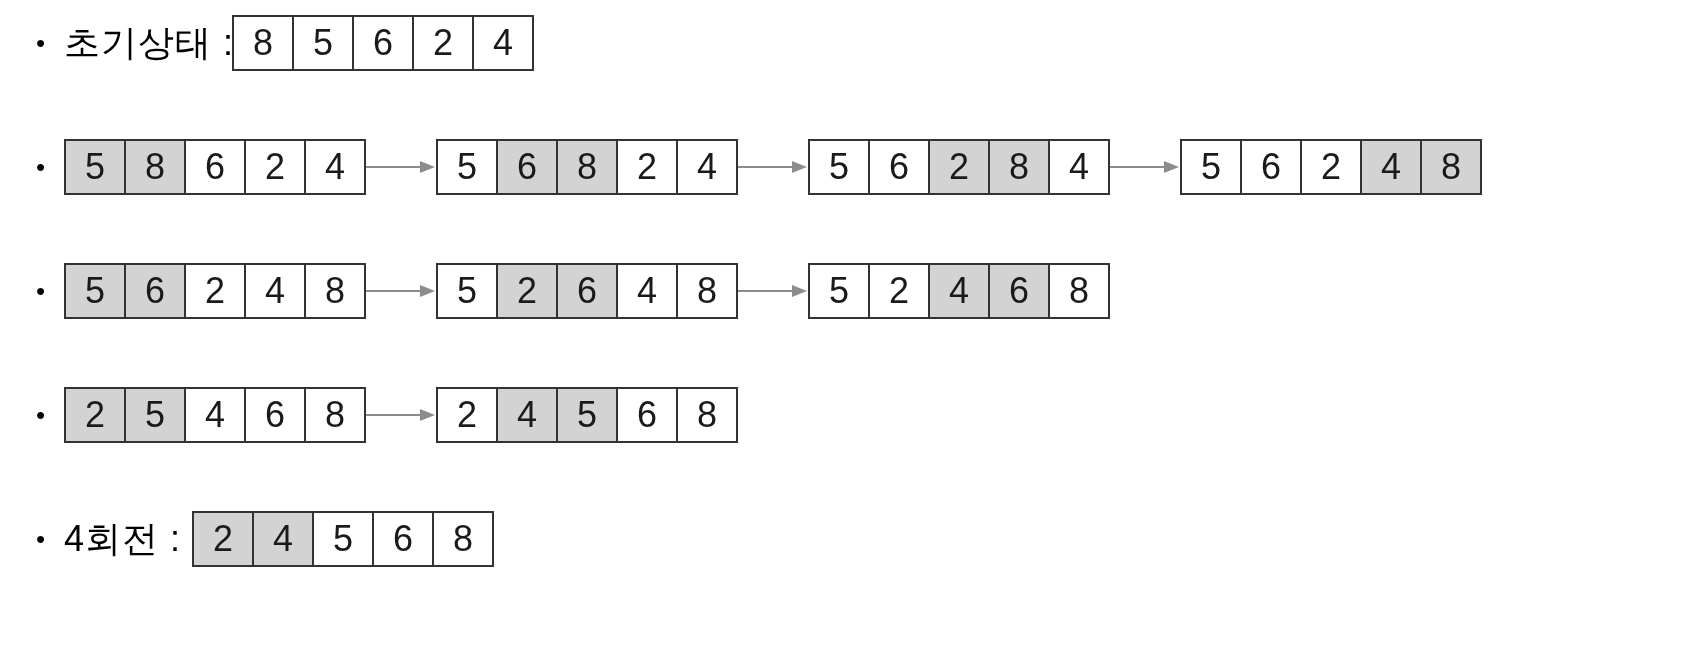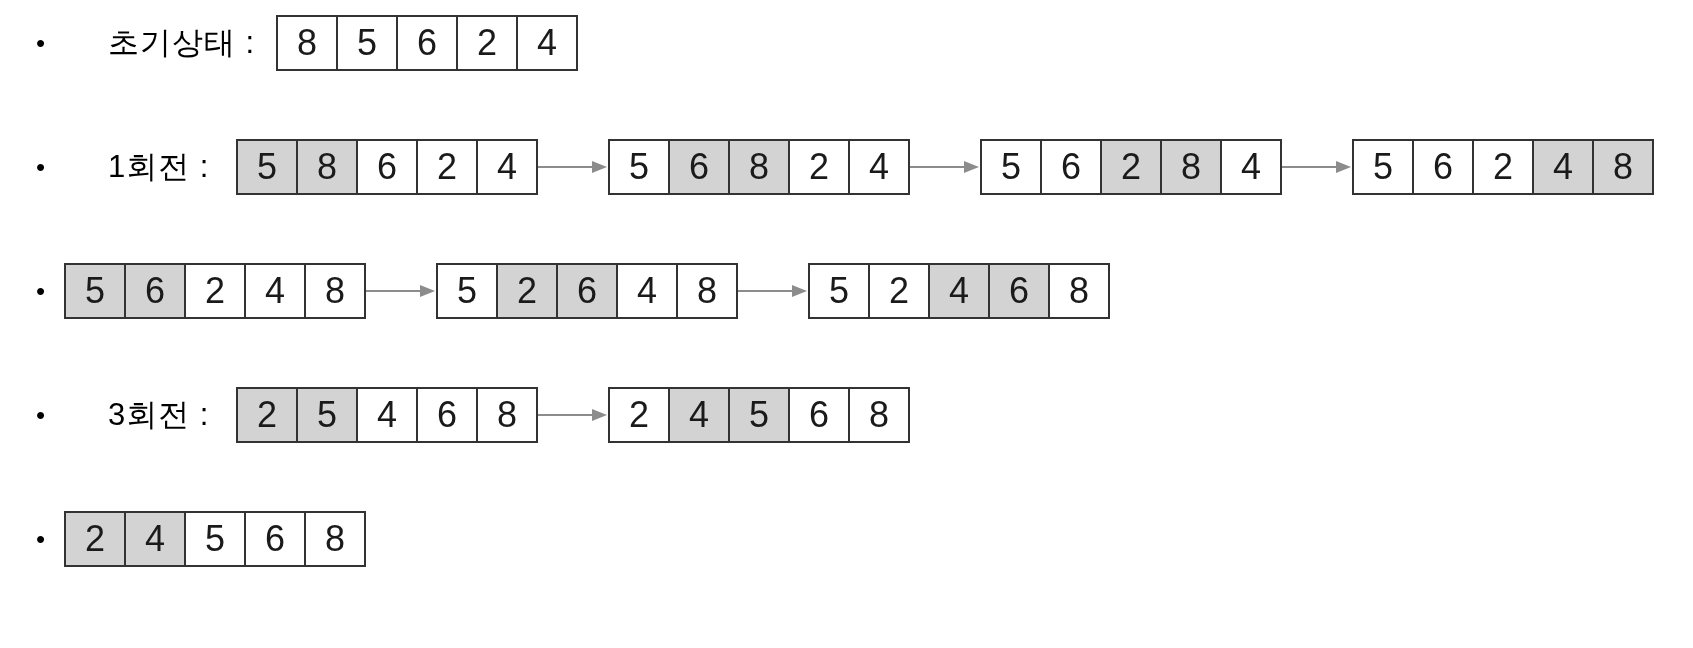--- a/index.html
+++ b/index.html
@@ -27,26 +27,25 @@
     width: 28px;
     flex: 0 0 28px;
     font-size: 26px;
     line-height: 1;
     color: var(--label-color, #000);
     text-align: left;
   }
   .label {
     flex: 0 0 128px;
     width: 128px;
-    font-size: 31px;
+    font-size: 36px;
     letter-spacing: 1px;
     color: var(--label-color, #000);
     white-space: nowrap;
     overflow: visible;
-    margin-left: 44px;
   }
   .row.first .label {
     flex: 0 0 168px;
     width: 168px;
   }
   .array {
     display: flex;
     flex: 0 0 auto;
   }
   .cell {
@@ -84,130 +83,129 @@
         <div class="array">
           <div class="cell">8</div>
           <div class="cell">5</div>
           <div class="cell">6</div>
           <div class="cell">2</div>
           <div class="cell">4</div>
         </div>
       </div>
       <div class="row">
         <span class="bullet">•</span>
-        <span class="label">1회전 :</span>
-        <div class="array">
-          <div class="cell hl">5</div>
-          <div class="cell hl">8</div>
-          <div class="cell">6</div>
-          <div class="cell">2</div>
-          <div class="cell">4</div>
-        </div>
-        <div class="arrow">
-          <svg width="70" height="16" viewBox="0 0 70 16">
-            <line x1="0" y1="8" x2="55" y2="8" stroke="#8c8c8c" stroke-width="2"></line>
-            <polygon points="54,2 69,8 54,14" fill="#8c8c8c"></polygon>
-          </svg>
-        </div>
-        <div class="array">
-          <div class="cell">5</div>
-          <div class="cell hl">6</div>
-          <div class="cell hl">8</div>
-          <div class="cell">2</div>
-          <div class="cell">4</div>
-        </div>
-        <div class="arrow">
-          <svg width="70" height="16" viewBox="0 0 70 16">
-            <line x1="0" y1="8" x2="55" y2="8" stroke="#8c8c8c" stroke-width="2"></line>
-            <polygon points="54,2 69,8 54,14" fill="#8c8c8c"></polygon>
-          </svg>
-        </div>
-        <div class="array">
-          <div class="cell">5</div>
-          <div class="cell">6</div>
-          <div class="cell hl">2</div>
-          <div class="cell hl">8</div>
-          <div class="cell">4</div>
-        </div>
-        <div class="arrow">
-          <svg width="70" height="16" viewBox="0 0 70 16">
-            <line x1="0" y1="8" x2="55" y2="8" stroke="#8c8c8c" stroke-width="2"></line>
-            <polygon points="54,2 69,8 54,14" fill="#8c8c8c"></polygon>
-          </svg>
-        </div>
-        <div class="array">
-          <div class="cell">5</div>
-          <div class="cell">6</div>
-          <div class="cell">2</div>
-          <div class="cell hl">4</div>
-          <div class="cell hl">8</div>
-        </div>
-      </div>
-      <div class="row">
-        <span class="bullet">•</span>
-        <div class="array">
-          <div class="cell hl">5</div>
-          <div class="cell hl">6</div>
-          <div class="cell">2</div>
-          <div class="cell">4</div>
-          <div class="cell">8</div>
-        </div>
-        <div class="arrow">
-          <svg width="70" height="16" viewBox="0 0 70 16">
-            <line x1="0" y1="8" x2="55" y2="8" stroke="#8c8c8c" stroke-width="2"></line>
-            <polygon points="54,2 69,8 54,14" fill="#8c8c8c"></polygon>
-          </svg>
-        </div>
-        <div class="array">
-          <div class="cell">5</div>
-          <div class="cell hl">2</div>
-          <div class="cell hl">6</div>
-          <div class="cell">4</div>
-          <div class="cell">8</div>
-        </div>
-        <div class="arrow">
-          <svg width="70" height="16" viewBox="0 0 70 16">
-            <line x1="0" y1="8" x2="55" y2="8" stroke="#8c8c8c" stroke-width="2"></line>
-            <polygon points="54,2 69,8 54,14" fill="#8c8c8c"></polygon>
-          </svg>
-        </div>
-        <div class="array">
-          <div class="cell">5</div>
-          <div class="cell">2</div>
-          <div class="cell hl">4</div>
-          <div class="cell hl">6</div>
-          <div class="cell">8</div>
-        </div>
-      </div>
-      <div class="row">
-        <span class="bullet">•</span>
-        <span class="label">3회전 :</span>
-        <div class="array">
-          <div class="cell hl">2</div>
-          <div class="cell hl">5</div>
-          <div class="cell">4</div>
-          <div class="cell">6</div>
-          <div class="cell">8</div>
-        </div>
-        <div class="arrow">
-          <svg width="70" height="16" viewBox="0 0 70 16">
-            <line x1="0" y1="8" x2="55" y2="8" stroke="#8c8c8c" stroke-width="2"></line>
-            <polygon points="54,2 69,8 54,14" fill="#8c8c8c"></polygon>
-          </svg>
-        </div>
-        <div class="array">
-          <div class="cell">2</div>
-          <div class="cell hl">4</div>
-          <div class="cell hl">5</div>
-          <div class="cell">6</div>
-          <div class="cell">8</div>
-        </div>
-      </div>
-      <div class="row">
-        <span class="bullet">•</span>
+        <div class="array">
+          <div class="cell hl">5</div>
+          <div class="cell hl">8</div>
+          <div class="cell">6</div>
+          <div class="cell">2</div>
+          <div class="cell">4</div>
+        </div>
+        <div class="arrow">
+          <svg width="70" height="16" viewBox="0 0 70 16">
+            <line x1="0" y1="8" x2="55" y2="8" stroke="#8c8c8c" stroke-width="2"></line>
+            <polygon points="54,2 69,8 54,14" fill="#8c8c8c"></polygon>
+          </svg>
+        </div>
+        <div class="array">
+          <div class="cell">5</div>
+          <div class="cell hl">6</div>
+          <div class="cell hl">8</div>
+          <div class="cell">2</div>
+          <div class="cell">4</div>
+        </div>
+        <div class="arrow">
+          <svg width="70" height="16" viewBox="0 0 70 16">
+            <line x1="0" y1="8" x2="55" y2="8" stroke="#8c8c8c" stroke-width="2"></line>
+            <polygon points="54,2 69,8 54,14" fill="#8c8c8c"></polygon>
+          </svg>
+        </div>
+        <div class="array">
+          <div class="cell">5</div>
+          <div class="cell">6</div>
+          <div class="cell hl">2</div>
+          <div class="cell hl">8</div>
+          <div class="cell">4</div>
+        </div>
+        <div class="arrow">
+          <svg width="70" height="16" viewBox="0 0 70 16">
+            <line x1="0" y1="8" x2="55" y2="8" stroke="#8c8c8c" stroke-width="2"></line>
+            <polygon points="54,2 69,8 54,14" fill="#8c8c8c"></polygon>
+          </svg>
+        </div>
+        <div class="array">
+          <div class="cell">5</div>
+          <div class="cell">6</div>
+          <div class="cell">2</div>
+          <div class="cell hl">4</div>
+          <div class="cell hl">8</div>
+        </div>
+      </div>
+      <div class="row">
+        <span class="bullet">•</span>
+        <div class="array">
+          <div class="cell hl">5</div>
+          <div class="cell hl">6</div>
+          <div class="cell">2</div>
+          <div class="cell">4</div>
+          <div class="cell">8</div>
+        </div>
+        <div class="arrow">
+          <svg width="70" height="16" viewBox="0 0 70 16">
+            <line x1="0" y1="8" x2="55" y2="8" stroke="#8c8c8c" stroke-width="2"></line>
+            <polygon points="54,2 69,8 54,14" fill="#8c8c8c"></polygon>
+          </svg>
+        </div>
+        <div class="array">
+          <div class="cell">5</div>
+          <div class="cell hl">2</div>
+          <div class="cell hl">6</div>
+          <div class="cell">4</div>
+          <div class="cell">8</div>
+        </div>
+        <div class="arrow">
+          <svg width="70" height="16" viewBox="0 0 70 16">
+            <line x1="0" y1="8" x2="55" y2="8" stroke="#8c8c8c" stroke-width="2"></line>
+            <polygon points="54,2 69,8 54,14" fill="#8c8c8c"></polygon>
+          </svg>
+        </div>
+        <div class="array">
+          <div class="cell">5</div>
+          <div class="cell">2</div>
+          <div class="cell hl">4</div>
+          <div class="cell hl">6</div>
+          <div class="cell">8</div>
+        </div>
+      </div>
+      <div class="row">
+        <span class="bullet">•</span>
+        <div class="array">
+          <div class="cell hl">2</div>
+          <div class="cell hl">5</div>
+          <div class="cell">4</div>
+          <div class="cell">6</div>
+          <div class="cell">8</div>
+        </div>
+        <div class="arrow">
+          <svg width="70" height="16" viewBox="0 0 70 16">
+            <line x1="0" y1="8" x2="55" y2="8" stroke="#8c8c8c" stroke-width="2"></line>
+            <polygon points="54,2 69,8 54,14" fill="#8c8c8c"></polygon>
+          </svg>
+        </div>
+        <div class="array">
+          <div class="cell">2</div>
+          <div class="cell hl">4</div>
+          <div class="cell hl">5</div>
+          <div class="cell">6</div>
+          <div class="cell">8</div>
+        </div>
+      </div>
+      <div class="row">
+        <span class="bullet">•</span>
+        <span class="label">4회전 :</span>
         <div class="array">
           <div class="cell hl">2</div>
           <div class="cell hl">4</div>
           <div class="cell">5</div>
           <div class="cell">6</div>
           <div class="cell">8</div>
         </div>
       </div>
     </div>
 </div>

